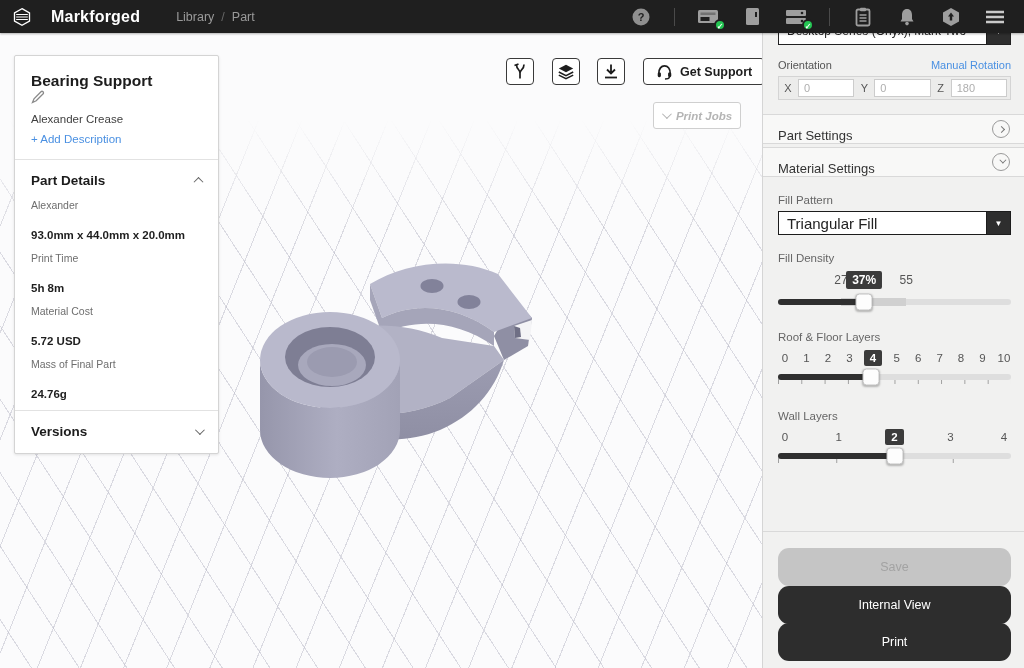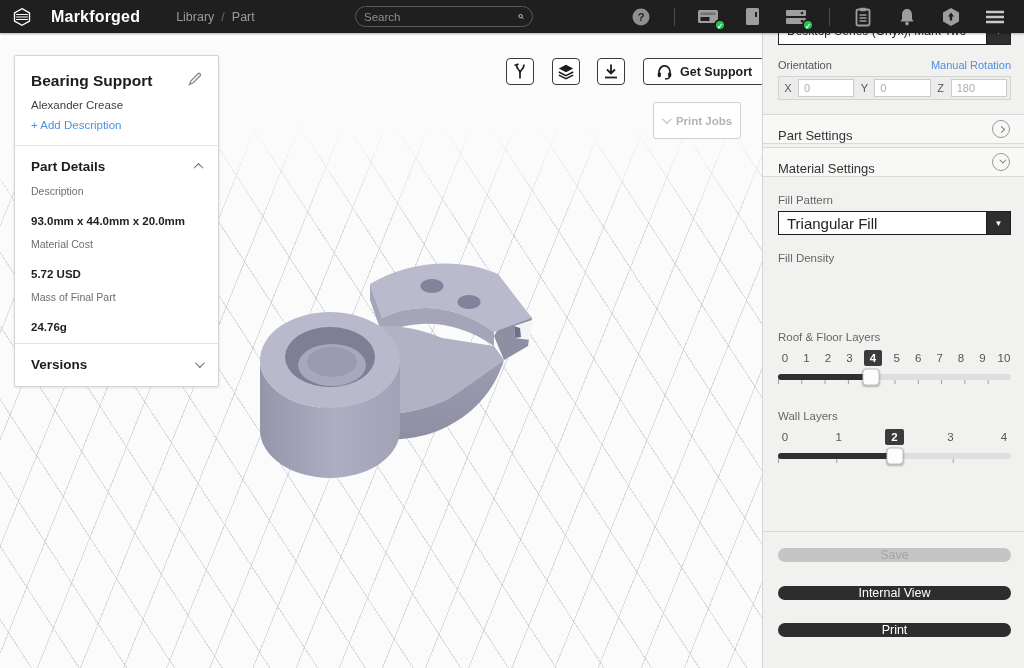--- a/index.html
+++ b/index.html
@@ -32,29 +32,29 @@
       repeating-linear-gradient(57deg,  rgba(185,185,198,.5) 0 1px, transparent 1px 40px);
     -webkit-mask-image:linear-gradient(to bottom, transparent 0, #000 110px);
             mask-image:linear-gradient(to bottom, transparent 0, #000 110px); }
 
   
   .sqbtn { position:absolute; width:28px; height:27px; background:#fff; border:1.5px solid #3a3a3a; border-radius:4px;
            display:flex; align-items:center; justify-content:center; cursor:pointer; }
   .support-btn { position:absolute; left:643px; top:58px; height:27px; padding:0 12px; background:#fff;
            border:1.5px solid #3a3a3a; border-radius:4px; display:flex; align-items:center; gap:7px;
            font-size:12.5px; font-weight:bold; color:#1d1d1d; cursor:pointer; }
-  .printjobs-btn { position:absolute; left:653px; top:102px; width:88px; height:37px; background:rgba(255,255,255,.9);
+  .printjobs-btn { position:absolute; left:653px; top:102px; width:88px; height:27px; background:rgba(255,255,255,.9);
            border:1px solid #cfcfcf; border-radius:3px; display:flex; align-items:center; justify-content:center; gap:7px;
-           font-size:11.5px; font-weight:bold; color:#b4b4b4; cursor:pointer; }
+           font-size:11.5px; font-weight:bold; color:#b4b4b4; cursor:pointer;font-style:italic; }
 
   
   .part-card { position:absolute; left:14px; top:55px; width:205px; background:#fff; border:1px solid #d4d4d4;
                border-radius:2px; box-shadow:0 1px 3px rgba(0,0,0,.10); z-index:10; }
   .pc-head { padding:16px 16px 14px 16px; }
-  .pc-title-row { display:flex; justify-content:space-between; align-items:flex-start; }
+  .pc-title-row { display:flex; justify-content:space-between; align-items:flex-start;flex-direction:column; }
   .pc-title { font-size:15.5px; font-weight:bold; color:#1c1c1c; }
   .pc-author { margin-top:9px; font-size:11.5px; color:#3f3f3f; }
   .pc-adddesc { margin-top:8px; font-size:11.5px; color:#4a90e2; cursor:pointer; }
   .pc-div { height:1px; background:#e2e2e2; }
   .pc-details { padding:13px 16px 10px 16px; }
   .pc-sec-row { display:flex; justify-content:space-between; align-items:center; cursor:pointer; }
   .pc-sec-title { font-size:13.5px; font-weight:bold; color:#1c1c1c; }
   .detail-item { margin-top:11px; }
   .detail-item:first-of-type { margin-top:14px; }
   .d-label { font-size:10.5px; color:#6e6e6e; }
@@ -102,21 +102,21 @@
   .range-band { position:absolute; top:-1px; height:8px; background:#d0d0d0; }
   .track-fill { position:absolute; left:0; top:0; height:6px; background:#2f2f2f; border-radius:3px 0 0 3px; }
   .handle { position:absolute; top:3px; width:17px; height:17px; background:#fdfdfd; border:1px solid #c2c2c2; border-radius:4px;
             transform:translate(-50%,-50%); box-shadow:0 1px 2px rgba(0,0,0,.25); cursor:grab; }
   .numrow { display:flex; justify-content:space-between; height:20px; align-items:center; }
   .numrow span { font-size:11.5px; color:#555; min-width:14px; text-align:center; }
   .numrow span.active { background:#3b3b3b; color:#fff; font-weight:bold; padding:2px 6px; border-radius:2px; }
   .tickmarks { height:5px; background-image:linear-gradient(to right,#9f9f9f 1px,transparent 1px); background-position:0 0; margin-top:-1px; }
 
   .btm-div { position:absolute; left:0; top:498px; width:262px; height:1px; background:#d9d9d9; }
-  .big-btn { position:absolute; left:15px; width:233px; height:14px; border:none; border-radius:11px; font-size:12.5px;
+  .big-btn { position:absolute; left:15px; width:233px; height:38px; border:none; border-radius:11px; font-size:12.5px;
              font-family:inherit; cursor:pointer; }
   .save-btn { top:515px; background:#c5c5c5; color:#a3a3a3; }
   .iv-btn   { top:553px; background:#2d2d2d; color:#fff; }
   .print-btn{ top:590px; background:#2d2d2d; color:#fff; }
 
   svg { display:block; }
 </style>
 </head>
 <body>
 
@@ -164,27 +164,20 @@
       <path d="M12 2 L21 7 L21 17 L12 22 L3 17 L3 7 Z" fill="none" stroke="#fff" stroke-width="1.6"></path>
       <path d="M5 9 L19 9 M5 12 L19 12 M5 15 L19 15" stroke="#fff" stroke-width="1.4"></path>
     </svg>
     <span class="logo-text">Markforged</span>
   </div>
   <div class="breadcrumb">
     <span>Library</span>
     <span class="sep">/</span>
     <span>Part</span>
   </div>
-  <div class="searchwrap">
-    <input type="text" placeholder="Search" style="">
-    <svg width="13" height="13" viewBox="0 0 16 16">
-      <circle cx="7" cy="7" r="4.6" fill="none" stroke="#fff" stroke-width="1.8"></circle>
-      <path d="M10.5 10.5 L14.5 14.5" stroke="#fff" stroke-width="2"></path>
-    </svg>
-  </div>
   <div class="topicons">
     <div class="ticon">
       <svg width="20" height="20" viewBox="0 0 20 20">
           <circle cx="10" cy="10" r="8.5" fill="#8f8f8f"></circle>
         <text x="10" y="14" text-anchor="middle" font-size="11" font-weight="bold" fill="#1f1f1f" font-family="Liberation Sans, sans-serif">?</text>
         </svg>
     </div>
     <div class="tsep"></div>
     <div class="ticon">
       <svg width="22" height="18" viewBox="0 0 22 18">
@@ -281,22 +274,26 @@
     <div class="pc-author">Alexander Crease</div>
     <div class="pc-adddesc">+ Add Description</div>
   </div>
   <div class="pc-div"></div>
   <div class="pc-details">
     <div class="pc-sec-row">
       <span class="pc-sec-title">Part Details</span>
       <span class="chev up"></span>
     </div>
     <div class="detail-item">
-      <div class="d-label">Description</div>
+      <div class="d-label">Alexander</div>
       <div class="d-value">93.0mm x 44.0mm x 20.0mm</div>
+    </div>
+    <div class="detail-item">
+      <div class="d-label">Print Time</div>
+      <div class="d-value">5h 8m</div>
     </div>
     <div class="detail-item">
       <div class="d-label">Material Cost</div>
       <div class="d-value">5.72 USD</div>
     </div>
     <div class="detail-item">
       <div class="d-label">Mass of Final Part</div>
       <div class="d-value">24.76g</div>
     </div>
   </div>
@@ -348,20 +345,32 @@
       </span>
   </div>
 
   <div class="flabel" style="top:161px">Fill Pattern</div>
   <div class="fp-select">
     <span class="val">Triangular Fill</span>
     <span class="caretbox">▼</span>
   </div>
 
   <div class="flabel" style="top:219px">Fill Density</div>
+  <div class="slider" style="top:238px">
+    <div class="lblrow">
+      <span class="pl min-label" style="left: 27%;">27</span>
+      <span class="pl badge-dark cur-label" style="left: 37%;">37%</span>
+      <span class="pl max-label" style="left: 55%;">55</span>
+    </div>
+    <div class="track">
+      <div class="range-band" style="left: 27%; width: 28%;"></div>
+      <div class="track-fill" style="width: 37%;"></div>
+      <div class="handle" style="top: 3px; left: 37%;"></div>
+    </div>
+  </div>
 
   <div class="flabel" style="top:298px">Roof &amp; Floor Layers</div>
   <div class="slider" style="top:315px">
     <div class="numrow">
         <span>0</span>
         <span>1</span>
         <span>2</span>
         <span>3</span>
         <span class="active">4</span>
         <span>5</span>

